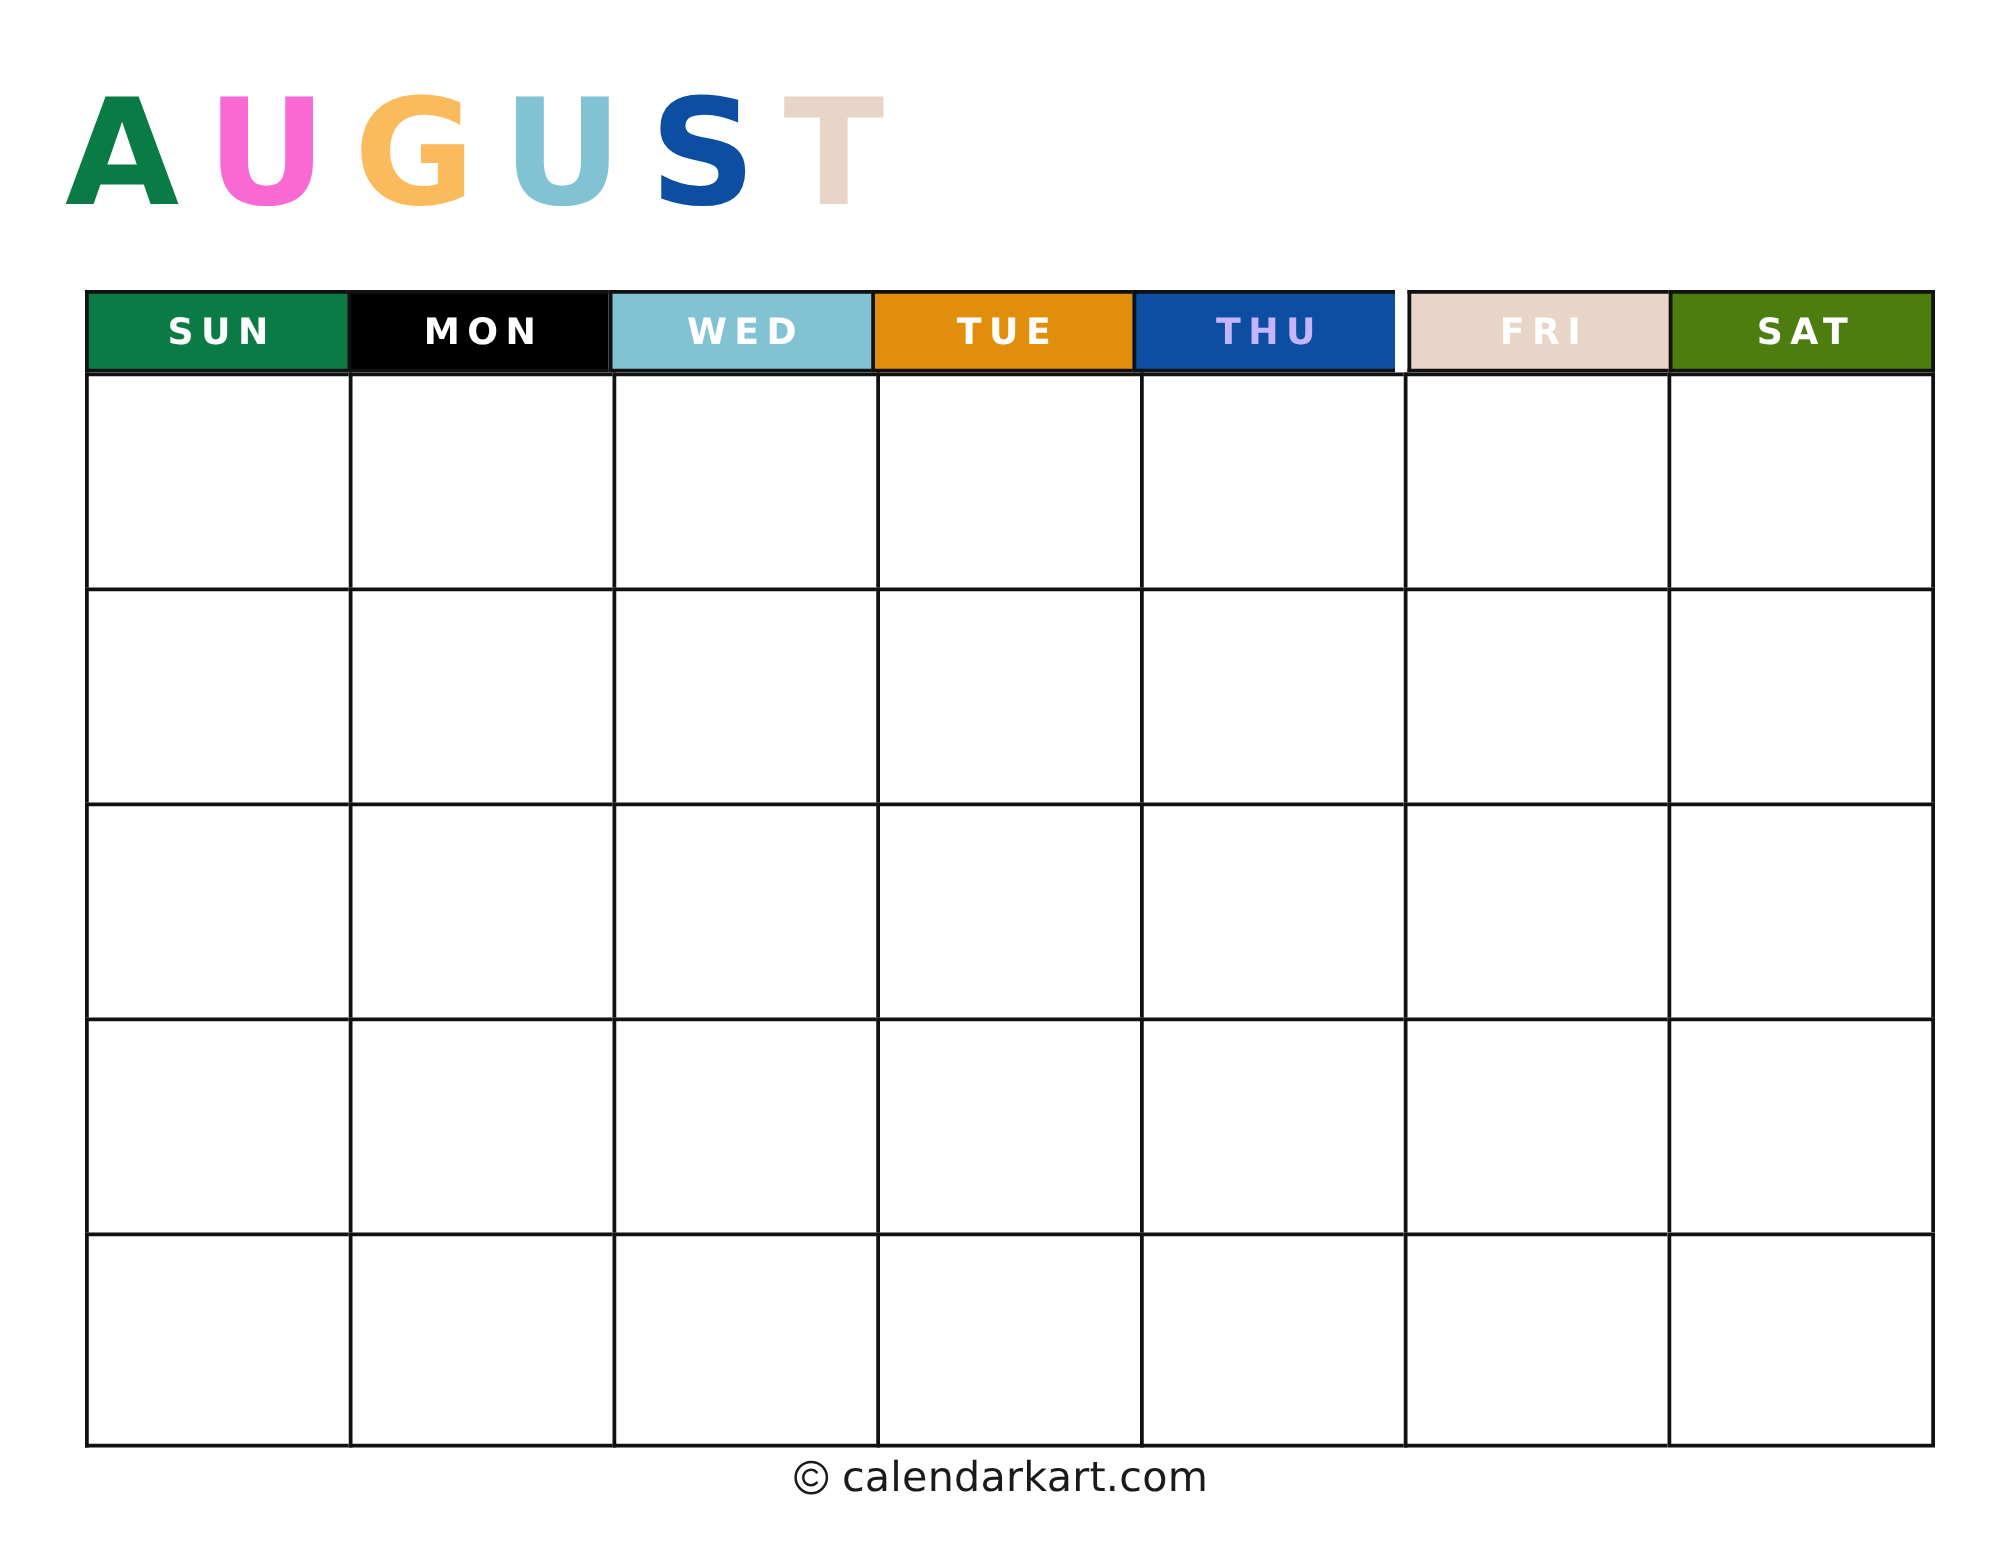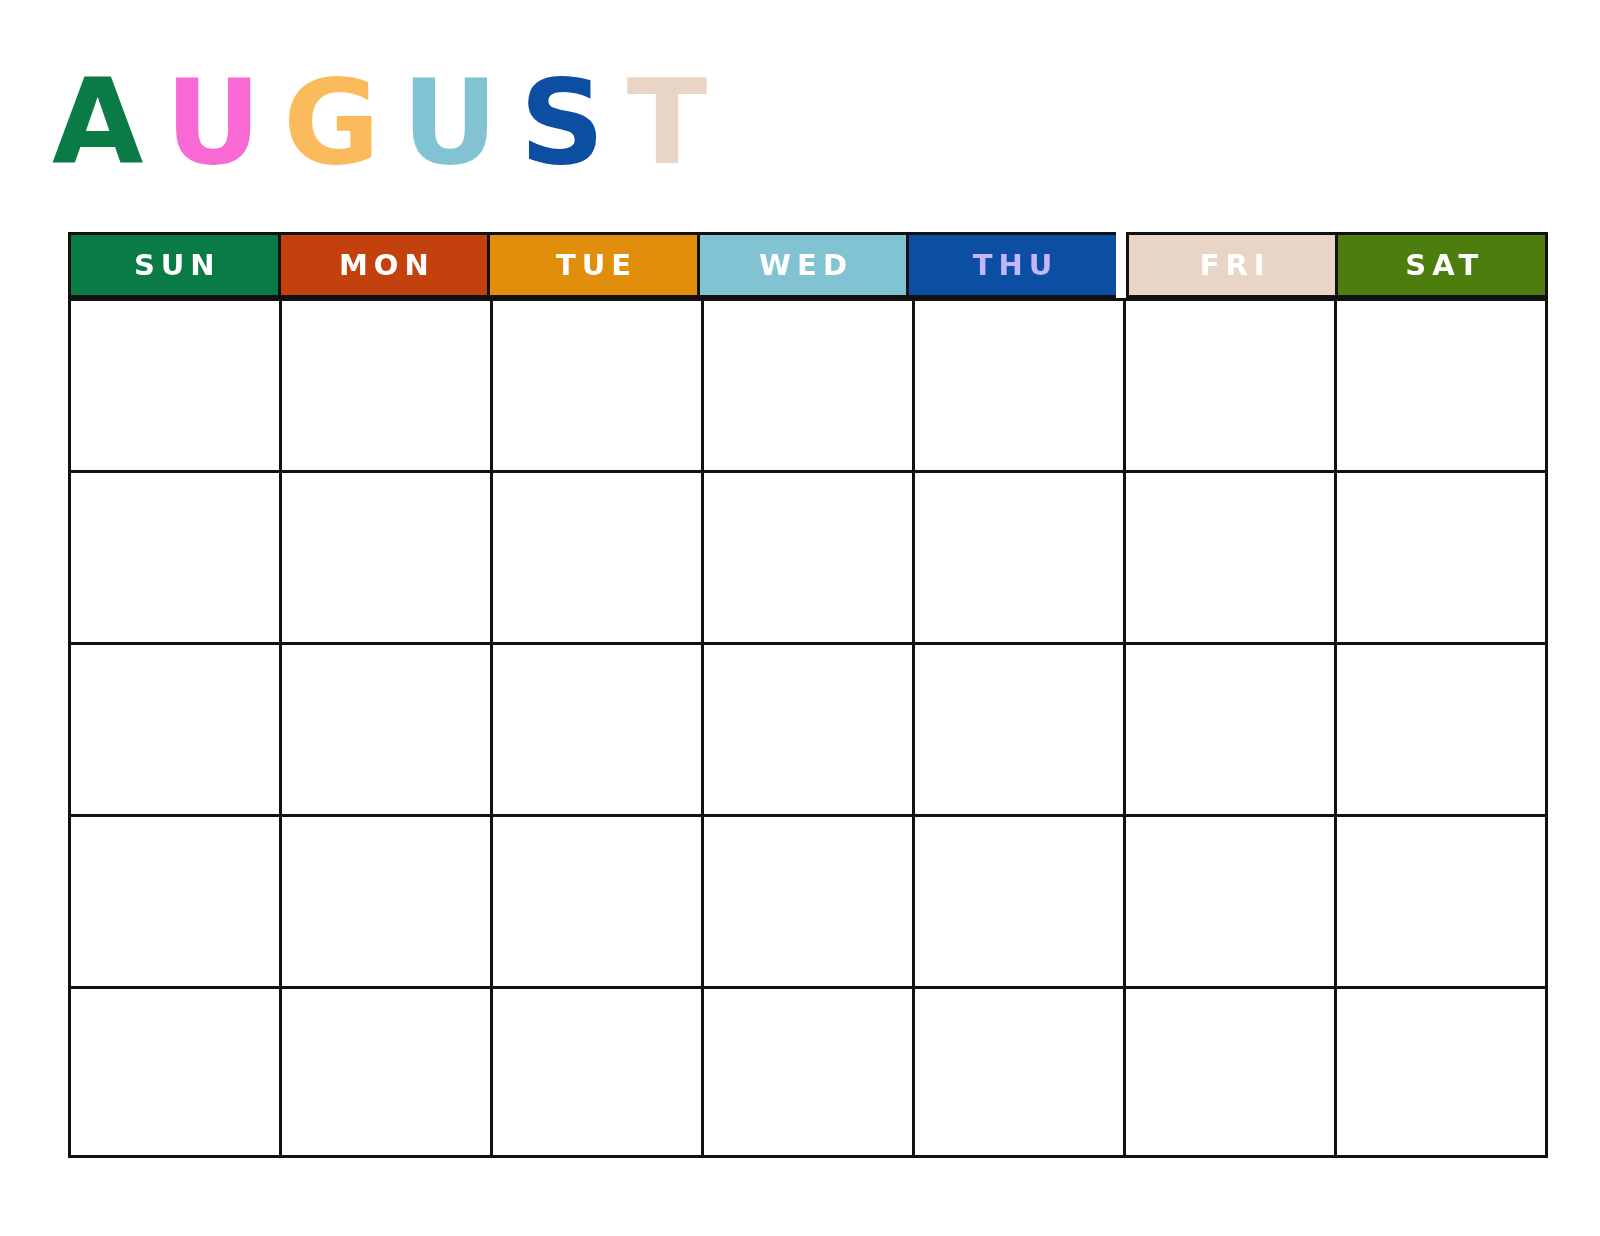--- a/index.html
+++ b/index.html
@@ -147,29 +147,29 @@
       <span class="title-letter" style="color: rgb(130, 195, 211);">U</span>
       <span class="title-letter" style="color: rgb(11, 78, 162);">S</span>
       <span class="title-letter" style="color: rgb(232, 213, 200);">T</span>
     </div>
 
   <div class="calendar">
     <div class="weekday-row">
         <div class="weekday-cell" style="background: rgb(10, 123, 68);">
           <span class="weekday-label" style="color: rgb(255, 255, 255);">SUN</span>
         </div>
-        <div class="weekday-cell" style="background: #c2410c;">
+        <div class="weekday-cell" style="background: #000000;">
           <span class="weekday-label" style="color: rgb(255, 255, 255);">MON</span>
+        </div>
+        <div class="weekday-cell" style="background: rgb(130, 195, 211);">
+          <span class="weekday-label" style="color: rgb(255, 255, 255);">WED</span>
         </div>
         <div class="weekday-cell" style="background: rgb(224, 142, 11);">
           <span class="weekday-label" style="color: rgb(255, 255, 255);">TUE</span>
         </div>
-        <div class="weekday-cell" style="background: rgb(130, 195, 211);">
-          <span class="weekday-label" style="color: rgb(255, 255, 255);">WED</span>
-        </div>
         <div class="weekday-cell" style="background: rgb(11, 78, 162);">
           <span class="weekday-label" style="color: #c4b5fd;">THU</span>
         </div>
         <div class="weekday-cell" style="background: rgb(232, 213, 200); margin-left: 10px;">
           <span class="weekday-label" style="color: rgb(255, 255, 255);">FRI</span>
         </div>
         <div class="weekday-cell" style="background: #4d7c0f;">
           <span class="weekday-label" style="color: rgb(255, 255, 255);">SAT</span>
         </div>
       </div>
@@ -215,14 +215,23 @@
           <div class="day-cell"></div>
           <div class="day-cell"></div>
           <div class="day-cell"></div>
           <div class="day-cell"></div>
           <div class="day-cell"></div>
           <div class="day-cell"></div>
         </div>
       </div>
   </div>
 
+  <div class="footer">
+    <span class="copyright-icon">
+      <svg width="30" height="30" viewBox="0 0 30 30" aria-hidden="true">
+        <circle cx="15" cy="15" r="12.5" fill="none" stroke="#1a1a1a" stroke-width="2"></circle>
+        <path d="M19.4 10.9a6.2 6.2 0 1 0 0 8.2" fill="none" stroke="#1a1a1a" stroke-width="2" stroke-linecap="round"></path>
+      </svg>
+    </span>
+    <span class="footer-text">calendarkart.com</span>
+  </div>
 
 </div>
 
 </body></html>

